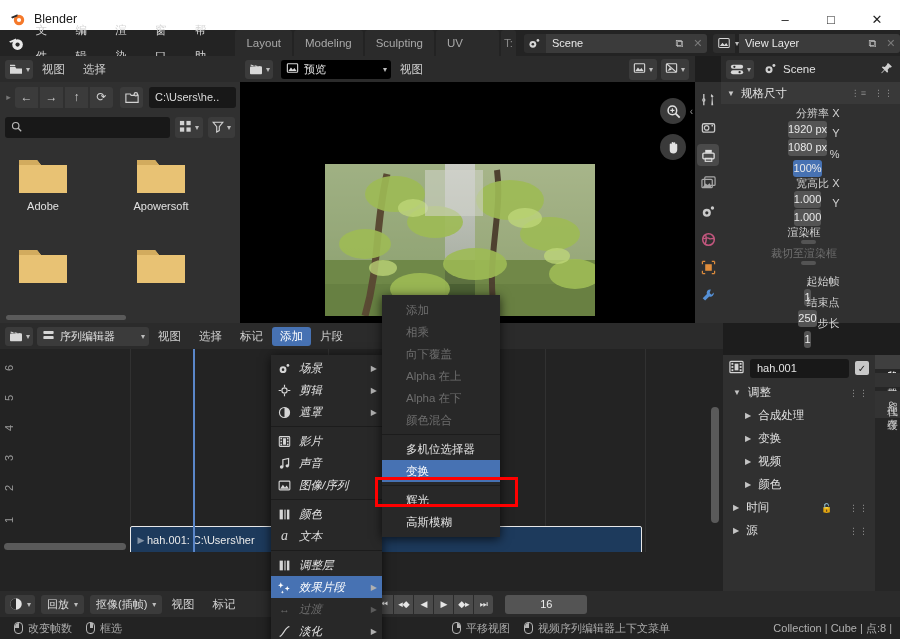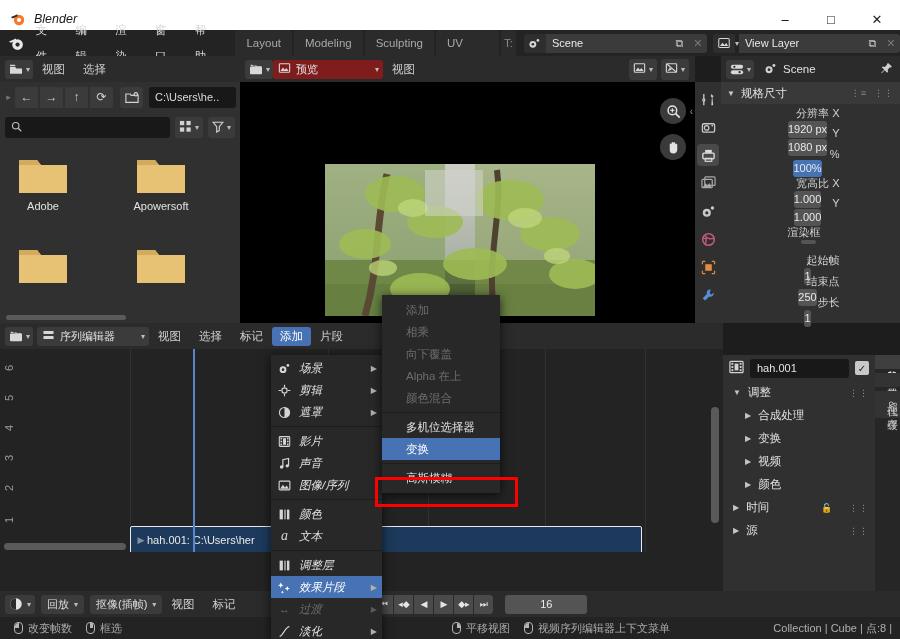--- a/index.html
+++ b/index.html
@@ -9,21 +9,21 @@
     font-family: "Liberation Sans", "DejaVu Sans", sans-serif;
     font-size: 11px;
     color: #e0e0e0;
     overflow: hidden;
   }
   #root { position: relative; width: 900px; height: 639px; }
 
   
   .titlebar {
     position: absolute; left: 0; top: 0; width: 900px; height: 38px;
-    background: #ffffff; display: flex; align-items: center; font-style: italic;
+    background: #ffffff; display: flex; align-items: center;
   }
   .titlebar .tb-icon { margin-left: 10px; width: 16px; height: 16px; display:flex; align-items:center; justify-content:center;}
   .titlebar .tb-title { margin-left: 8px; color: #1a1a1a; font-size: 12.5px; }
   .win-btns { margin-left: auto; display: flex; height: 30px; }
   .win-btn { width: 46px; height: 30px; display:flex; align-items:center; justify-content:center; color:#222; font-size: 13px;}
 
   
   .topbar {
     position: absolute; left: 0; top: 30px; width: 900px; height: 26px;
     background: #232323; display: flex; align-items: center;
@@ -71,22 +71,22 @@
              padding: 0 4px; gap:3px; }
   .fb-body { background: #303030; height: 181px; padding: 12px 0 0 0; position: relative;}
   .folder-grid { display: grid; grid-template-columns: 86px 86px; column-gap: 0; row-gap: 12px; padding-left: 0; gap: 32px;}
   .folder-cell { display:flex; flex-direction: column; align-items: center; }
   .folder-label { margin-top: 4px; font-size: 11px; color: #e2e2e2; }
   .fb-scroll { position:absolute; left: 6px; bottom: 3px; width: 120px; height: 5px; background:#5a5a5a; border-radius:3px;}
 
   
   .preview { position: absolute; left: 240px; top: 56px; width: 455px; height: 267px; background: #000; }
   .pv-header { height: 26px; background: #2b2b2b; display:flex; align-items:center; }
-  .pv-drop { height:19px; background:#7f1d1d; border-radius:3px; display:flex; align-items:center;
-             padding: 0 4px 0 5px; gap: 5px; min-width: 110px; margin-left: 0;}
+  .pv-drop { height:19px; background:#000000; border-radius:3px; display:flex; align-items:center;
+             padding: 0 4px 0 5px; gap: 5px; min-width: 110px; margin-left: 8px;}
   .pv-canvas { position: relative; height: 241px; background: #000; }
   .pv-image { position:absolute; left: 85px; top: 82px; width: 270px; height: 152px; overflow:hidden;
               background: linear-gradient(#8ea06a, #5e7340); }
   .pv-tools { position:absolute; right: 9px; top: 16px; display:flex; flex-direction:column; gap: 10px;}
   .pv-tool { width: 26px; height: 26px; border-radius: 50%; background: #3a3a3a;
              display:flex; align-items:center; justify-content:center; color: #ddd; font-size: 13px;}
 
   
   .propcol { position: absolute; left: 695px; top: 82px; width: 26px; height: 241px; background: #303030;
              display: flex; flex-direction: column; align-items: center; padding-top: 6px; gap: 6px;}
@@ -565,20 +565,24 @@
       </div>
       <div class="prow">
         <span class="plabel">Y</span>
         <span class="pval">1.000</span>
       </div>
       <div class="psep"></div>
       <div class="prow">
         <span class="plabel" style="width:auto;flex:1">渲染框</span>
         <span class="pcheck"></span>
       </div>
+      <div class="prow">
+        <span class="plabel dim" style="width:auto;flex:1">裁切至渲染框</span>
+        <span class="pcheck"></span>
+      </div>
       <div class="psep"></div>
       <div class="prow">
         <span class="plabel">起始帧</span>
         <span class="pval">1</span>
       </div>
       <div class="prow">
         <span class="plabel">结束点</span>
         <span class="pval">250</span>
       </div>
       <div class="prow">
@@ -878,23 +882,25 @@
       <span>淡化</span>
       <span class="arr">▶</span>
     </div>
   </div>
 
   <div class="submenu">
     <div class="smi dim">添加</div>
     <div class="smi dim">相乘</div>
     <div class="smi dim">向下覆盖</div>
     <div class="smi dim">Alpha 在上</div>
+    <div class="smi dim">Alpha 在下</div>
     <div class="smi dim">颜色混合</div>
     <div class="msep"></div>
     <div class="smi">多机位选择器</div>
     <div class="smi sel">变换</div>
     <div class="msep"></div>
+    <div class="smi">辉光</div>
     <div class="smi">高斯模糊</div>
   </div>
 
   <div class="redbox"></div>
 
 </div>
 
 </body></html>

